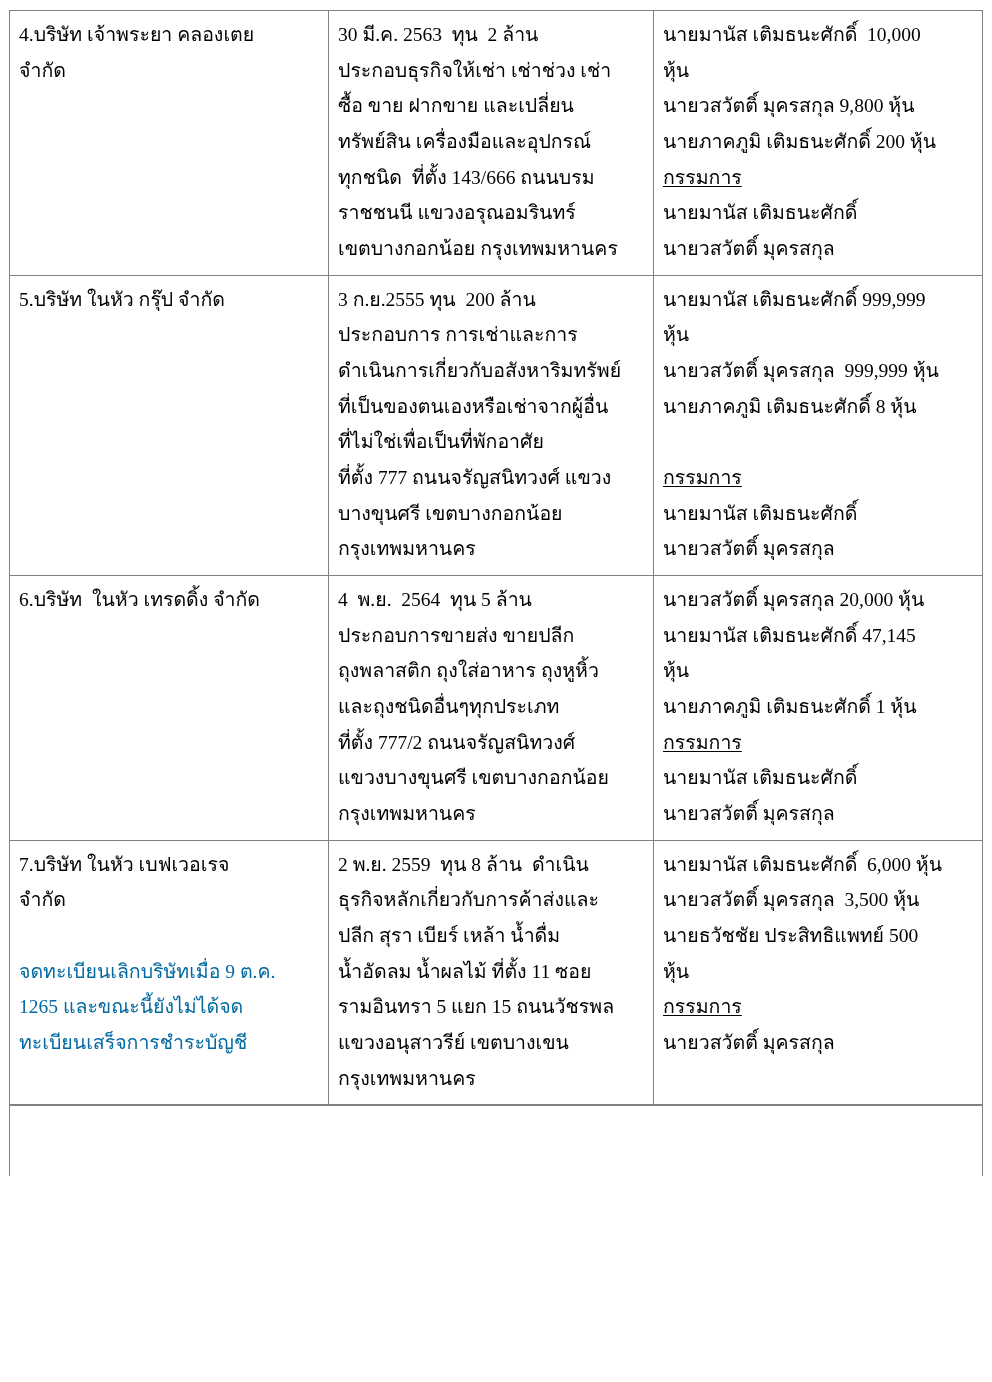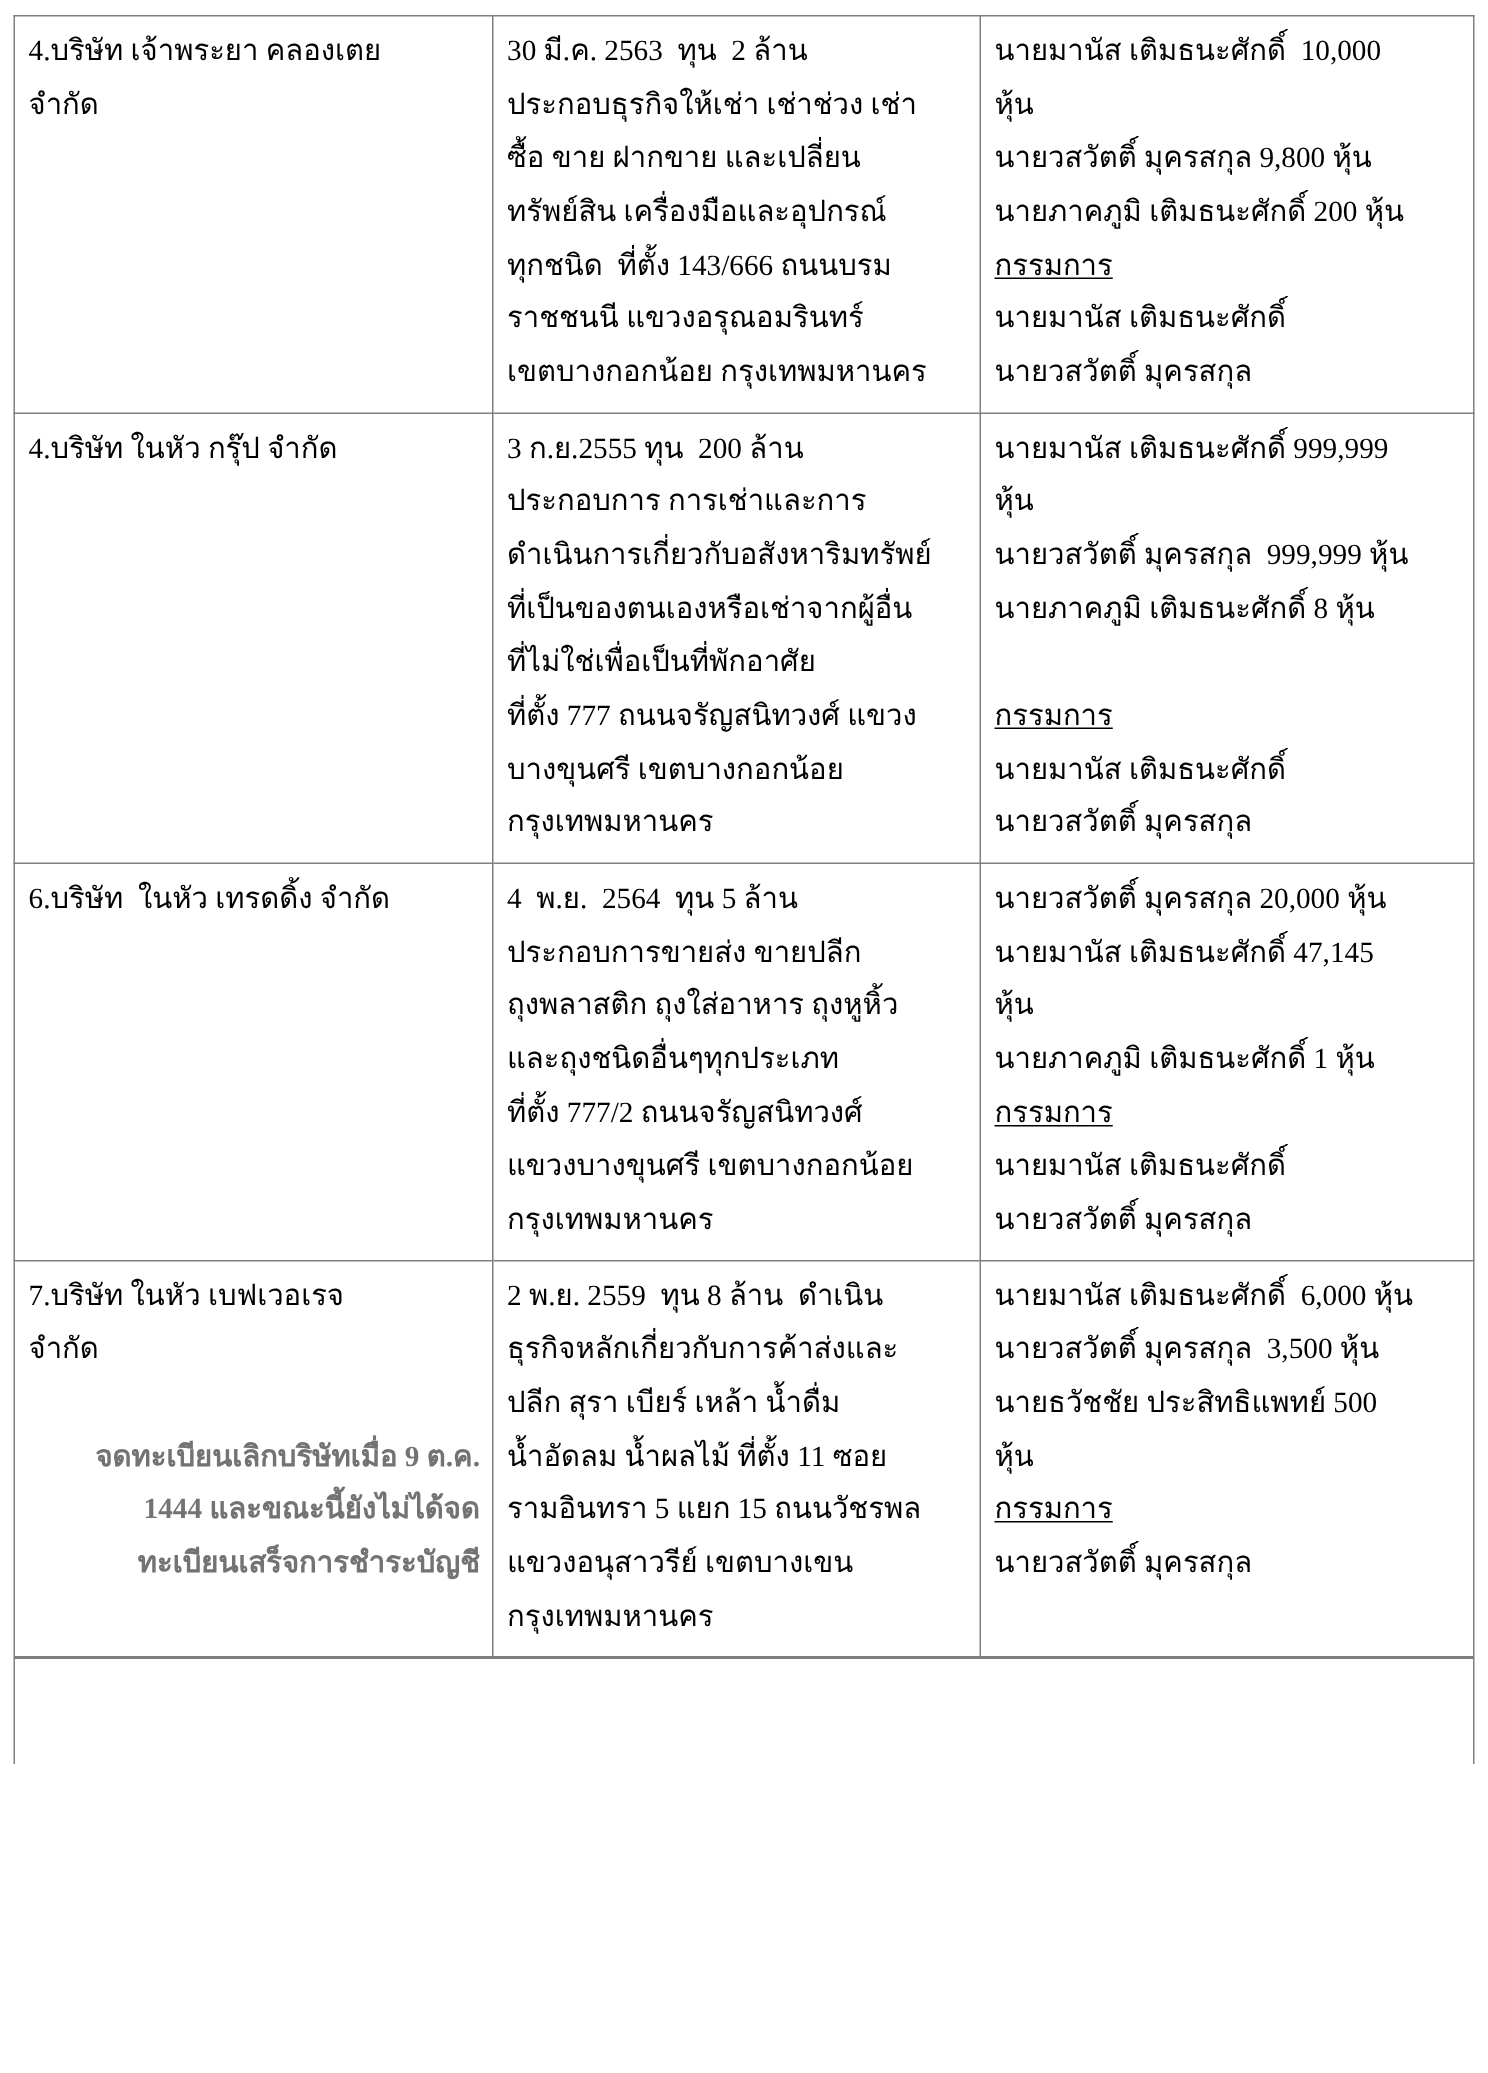--- a/index.html
+++ b/index.html
@@ -37,21 +37,21 @@
     word-wrap: break-word;
     overflow-wrap: break-word;
   }
   col.c1 { width: 319px; }
   col.c2 { width: 325px; }
   col.c3 { width: 329px; }
 
   .line { display: block; white-space: pre-wrap; }
   .b { font-weight: normal; }
   .u { text-decoration: underline; text-underline-offset: 2px; }
-  .red { color: #737373; font-weight: bold; text-align: right; }
+  .red { color: #0369a1; font-weight: normal; }
   .spacer { display: block; height: 1.83em; }
 
   
   tr.empty-row td {
     height: 56px;
     border-top: 2px solid #7f7f7f;
     border-bottom: none;
   }
 </style>
 </head>
@@ -86,21 +86,21 @@
           <span class="line b">นายวสวัตติ์ มุครสกุล 9,800 หุ้น</span>
           <span class="line">นายภาคภูมิ เติมธนะศักดิ์ 200 หุ้น</span>
           <span class="line"><span class="u">กรรมการ</span></span>
           <span class="line">นายมานัส เติมธนะศักดิ์</span>
           <span class="line b">นายวสวัตติ์ มุครสกุล</span>
         </td>
       </tr>
 
       <tr>
         <td>
-          <span class="line">4.บริษัท ในหัว กรุ๊ป จำกัด</span>
+          <span class="line">5.บริษัท ในหัว กรุ๊ป จำกัด</span>
         </td>
         <td>
           <span class="line">3 ก.ย.2555 ทุน  200 ล้าน</span>
           <span class="line">ประกอบการ การเช่าและการ</span>
           <span class="line">ดำเนินการเกี่ยวกับอสังหาริมทรัพย์</span>
           <span class="line">ที่เป็นของตนเองหรือเช่าจากผู้อื่น</span>
           <span class="line">ที่ไม่ใช่เพื่อเป็นที่พักอาศัย</span>
           <span class="line">ที่ตั้ง 777 ถนนจรัญสนิทวงศ์ แขวง</span>
           <span class="line">บางขุนศรี เขตบางกอกน้อย</span>
           <span class="line">กรุงเทพมหานคร</span>
@@ -140,21 +140,21 @@
           <span class="line b">นายวสวัตติ์ มุครสกุล</span>
         </td>
       </tr>
 
       <tr>
         <td>
           <span class="line">7.บริษัท ในหัว เบฟเวอเรจ</span>
           <span class="line">จำกัด</span>
           <span class="spacer"></span>
           <span class="line red">จดทะเบียนเลิกบริษัทเมื่อ 9 ต.ค.</span>
-          <span class="line red">1444 และขณะนี้ยังไม่ได้จด</span>
+          <span class="line red">1265 และขณะนี้ยังไม่ได้จด</span>
           <span class="line red">ทะเบียนเสร็จการชำระบัญชี</span>
         </td>
         <td>
           <span class="line">2 พ.ย. 2559  ทุน 8 ล้าน  ดำเนิน</span>
           <span class="line">ธุรกิจหลักเกี่ยวกับการค้าส่งและ</span>
           <span class="line">ปลีก สุรา เบียร์ เหล้า น้ำดื่ม</span>
           <span class="line">น้ำอัดลม น้ำผลไม้ ที่ตั้ง 11 ซอย</span>
           <span class="line">รามอินทรา 5 แยก 15 ถนนวัชรพล</span>
           <span class="line">แขวงอนุสาวรีย์ เขตบางเขน</span>
           <span class="line">กรุงเทพมหานคร</span>

